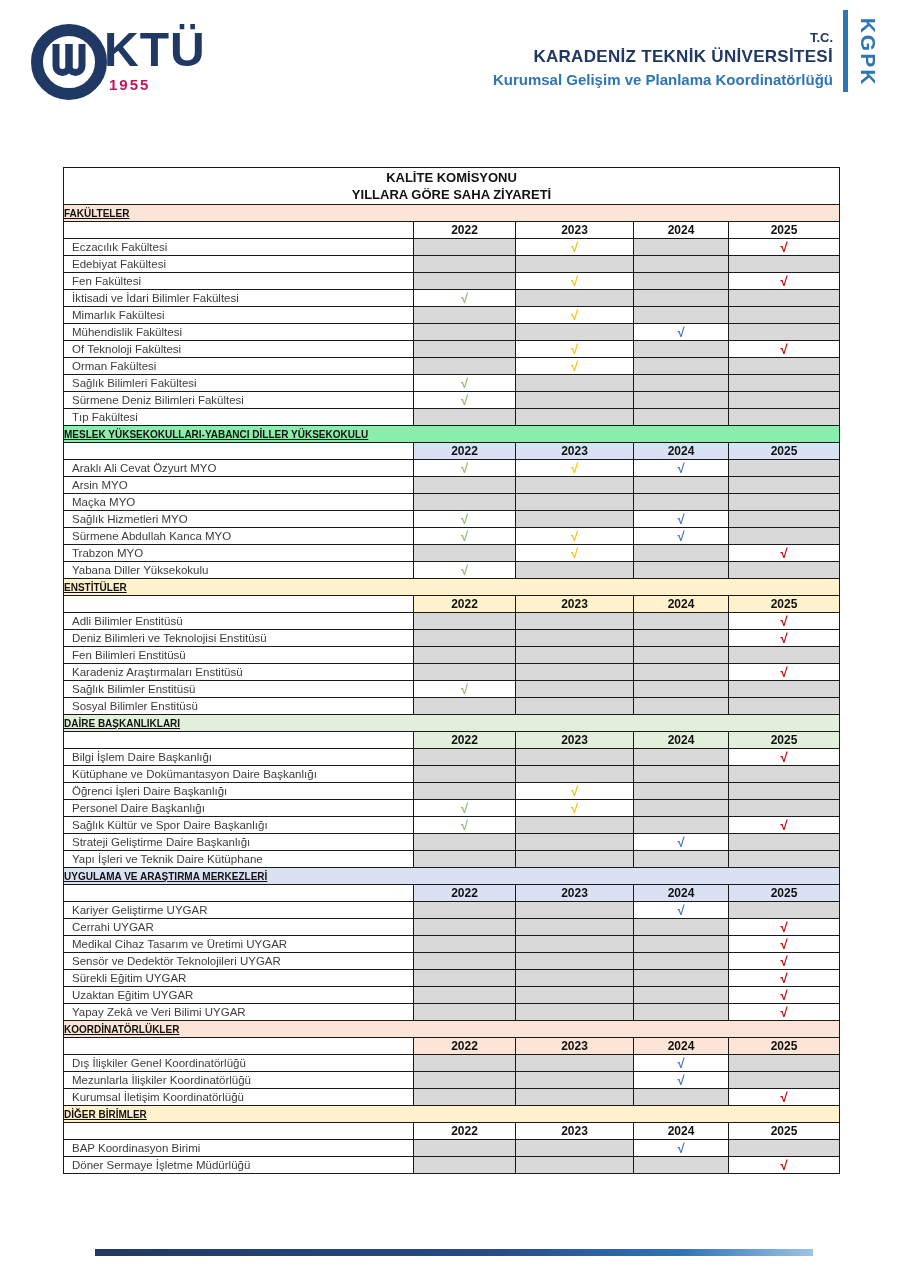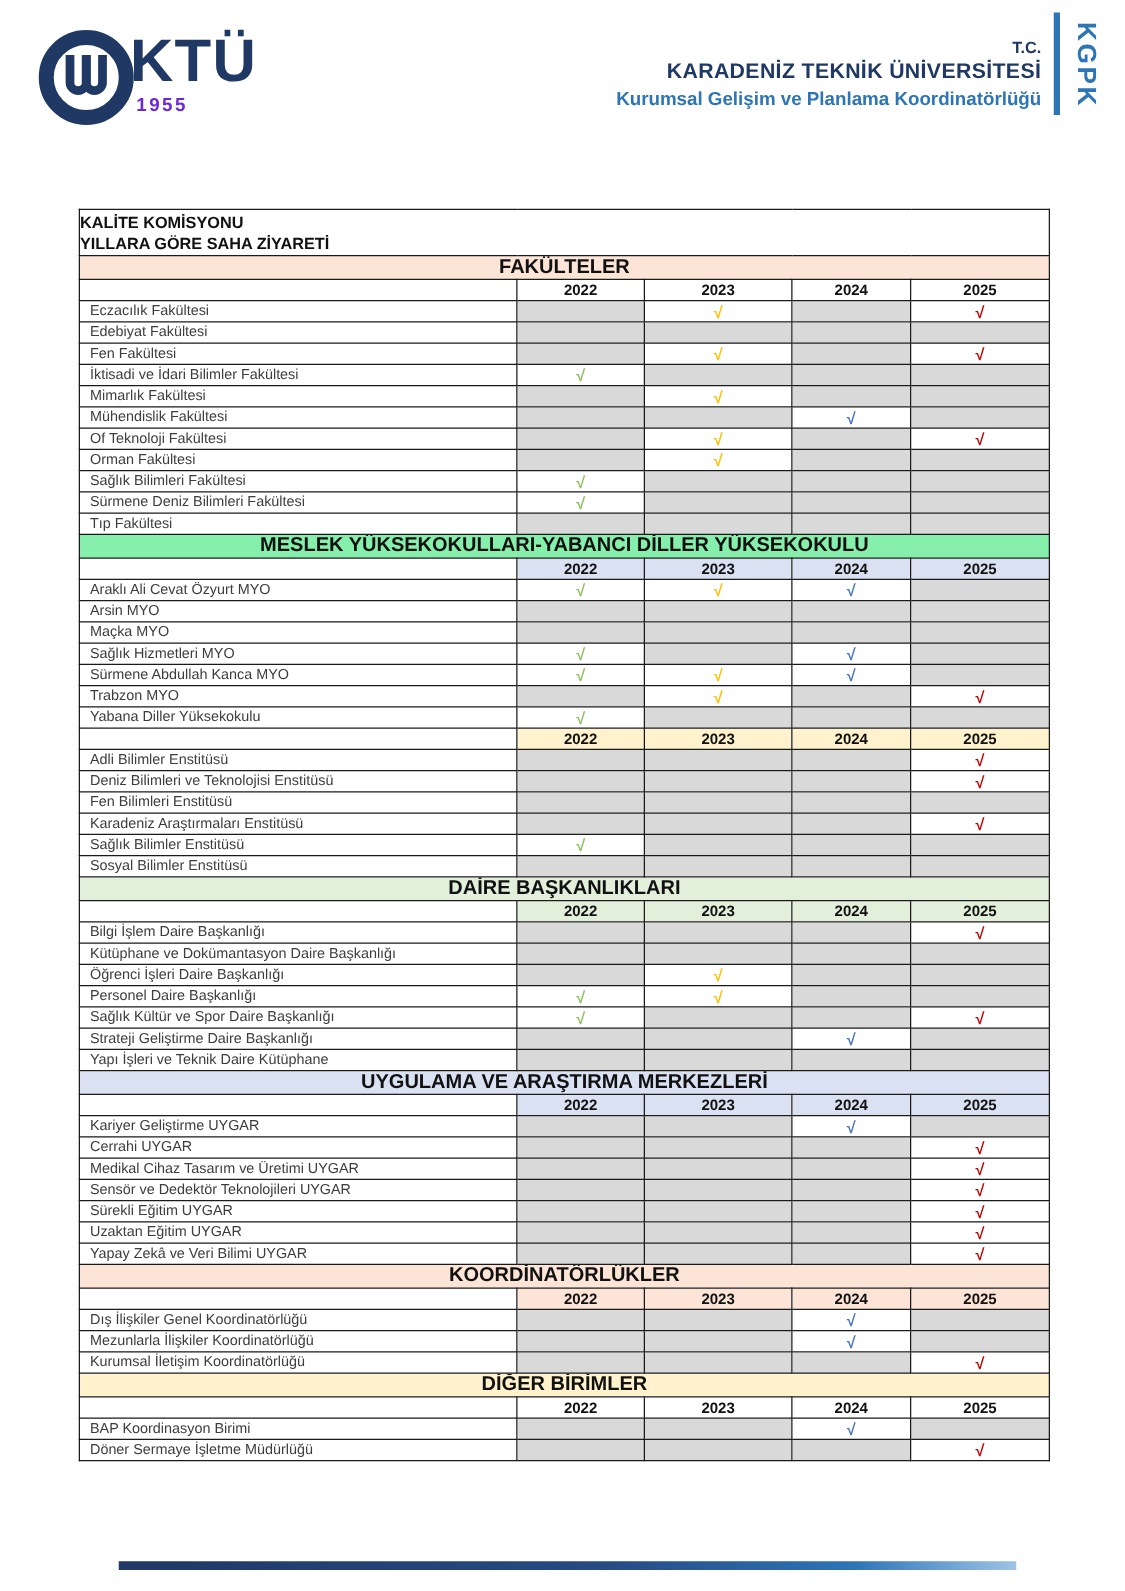--- a/index.html
+++ b/index.html
@@ -3,35 +3,35 @@
 <meta charset="utf-8">
 <style>
   * { box-sizing: border-box; margin: 0; padding: 0; }
   html,body { background:#ffffff; }
   body { font-family: "Liberation Sans", sans-serif; }
   .page { position:relative; width:900px; height:1273px; background:#ffffff; overflow:hidden; }
 
   
   .emblem { position:absolute; left:27px; top:20px; width:84px; height:84px; }
   .brand { position:absolute; left:104px; top:22px; font-size:48px; font-weight:bold; color:#1F3864; letter-spacing:1px; }
-  .brand-year { position:absolute; left:109px; top:76px; font-size:15px; font-weight:bold; color:#6d28d9; letter-spacing:2px; }
+  .brand-year { position:absolute; left:109px; top:76px; font-size:15px; font-weight:bold; color:#be185d; letter-spacing:2px; }
   .org-block { position:absolute; right:67px; top:30px; text-align:right; line-height:1.25; }
   .org-l1 { font-size:13px; font-weight:bold; color:#1F3864; }
   .org-l2 { font-size:17px; font-weight:bold; color:#1F3864; letter-spacing:0.3px; }
   .org-l3 { font-size:15px; font-weight:bold; color:#2E75B6; margin-top:3px; }
   .kgpk-bar { position:absolute; left:843px; top:10px; width:5px; height:82px; background:#2E75B6; }
   .kgpk { position:absolute; left:838px; top:8px; width:60px; height:88px; display:flex; align-items:center; justify-content:center; }
   .kgpk span { transform:rotate(90deg); font-size:21px; font-weight:bold; color:#2E75B6; letter-spacing:2px; white-space:nowrap; }
 
   
   .tbl-wrap { position:absolute; left:63px; top:167px; width:776px; }
   table { border-collapse:collapse; table-layout:fixed; width:776px; }
   td { border:1px solid #1a1a1a; overflow:hidden; white-space:nowrap; }
-  .t-title { height:37px; font-weight:bold; font-size:13px; color:#111; line-height:17px; background:#fff; }
-  .sec-hdr { height:17px; text-align:center; font-weight:bold; font-size:16px; color:#111; }
+  .t-title { height:37px; text-align:center; font-weight:bold; font-size:13px; color:#111; line-height:17px; background:#fff; }
+  .sec-hdr { height:17px; font-weight:bold; font-size:10px; color:#111;text-decoration:underline; }
   .yr { height:17px; text-align:center; font-weight:bold; font-size:12px; color:#111; }
   .lbl-blank { background:#fff; }
   .lbl { height:17px; font-size:11.5px; color:#3d3d3d; padding-left:8px; background:#fff; }
   .cell-empty { background:#D9D9D9; }
   .cell-chk { background:#ffffff; text-align:center; font-weight:bold; font-size:13px; line-height:15px; }
 
   
   .footer-bar { position:absolute; left:95px; top:1249px; width:718px; height:7px;
     background:linear-gradient(to right,#203864 0%,#274b85 55%,#2E75B6 82%,#9dc3e6 100%); }
 </style>
@@ -217,20 +217,23 @@
             <td class="cell-chk" style="color: rgb(192, 0, 0);">√</td>
           </tr>
           <tr>
             <td class="lbl">Yabana Diller Yüksekokulu</td>
             <td class="cell-chk" style="color: rgb(141, 192, 99);">√</td>
             <td class="cell-empty" style="background: rgb(217, 217, 217);"></td>
             <td class="cell-empty" style="background: rgb(217, 217, 217);"></td>
             <td class="cell-empty" style="background: rgb(217, 217, 217);"></td>
           </tr>
           <tr>
+            <td colspan="5" class="sec-hdr" style="background: rgb(255, 242, 204);">ENSTİTÜLER</td>
+          </tr>
+          <tr>
             <td class="lbl-blank"></td>
             <td class="yr" style="background: rgb(255, 242, 204);">2022</td>
             <td class="yr" style="background: rgb(255, 242, 204);">2023</td>
             <td class="yr" style="background: rgb(255, 242, 204);">2024</td>
             <td class="yr" style="background: rgb(255, 242, 204);">2025</td>
           </tr>
           <tr>
             <td class="lbl">Adli Bilimler Enstitüsü</td>
             <td class="cell-empty" style="background: rgb(217, 217, 217);"></td>
             <td class="cell-empty" style="background: rgb(217, 217, 217);"></td>

